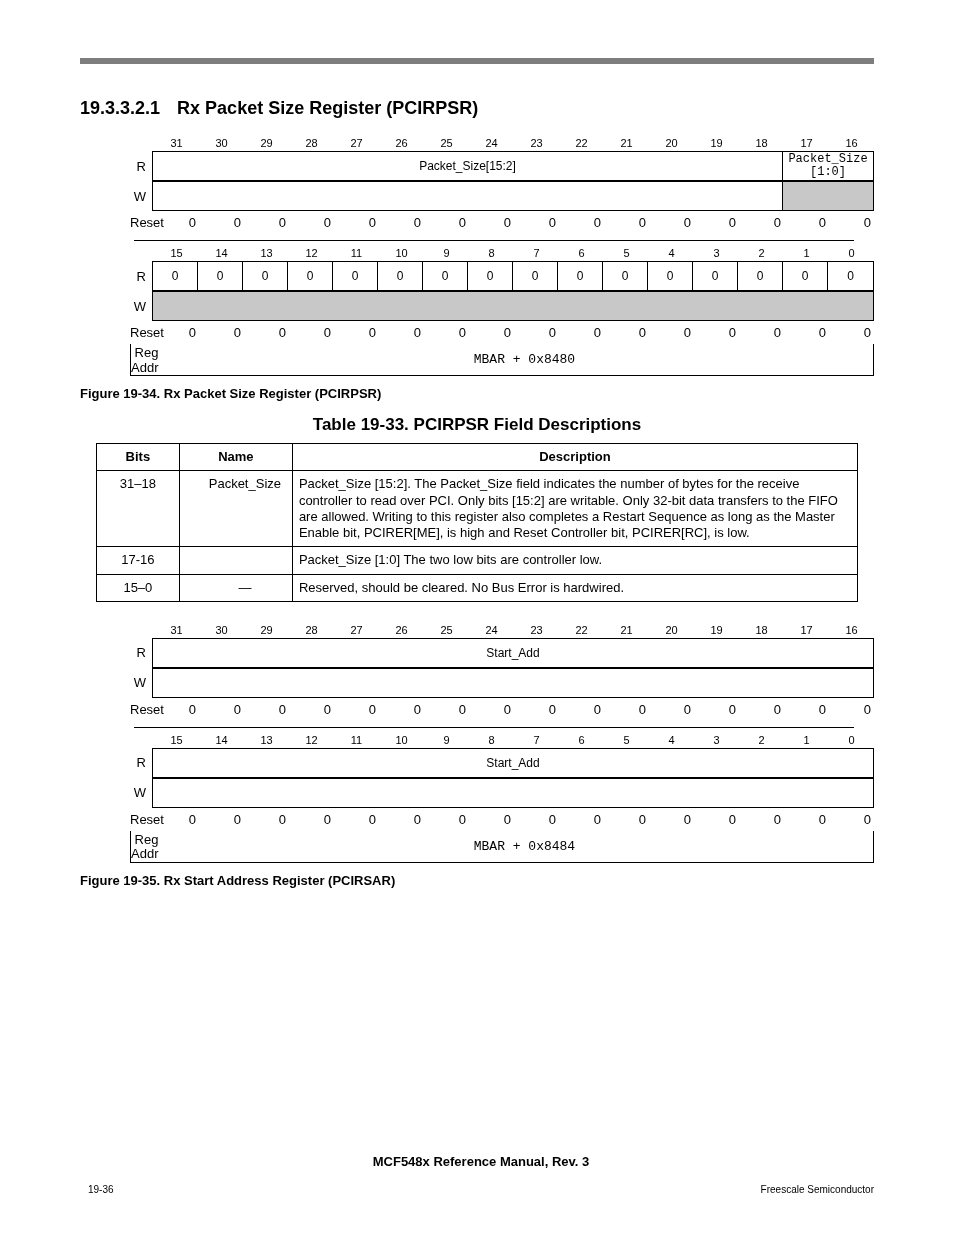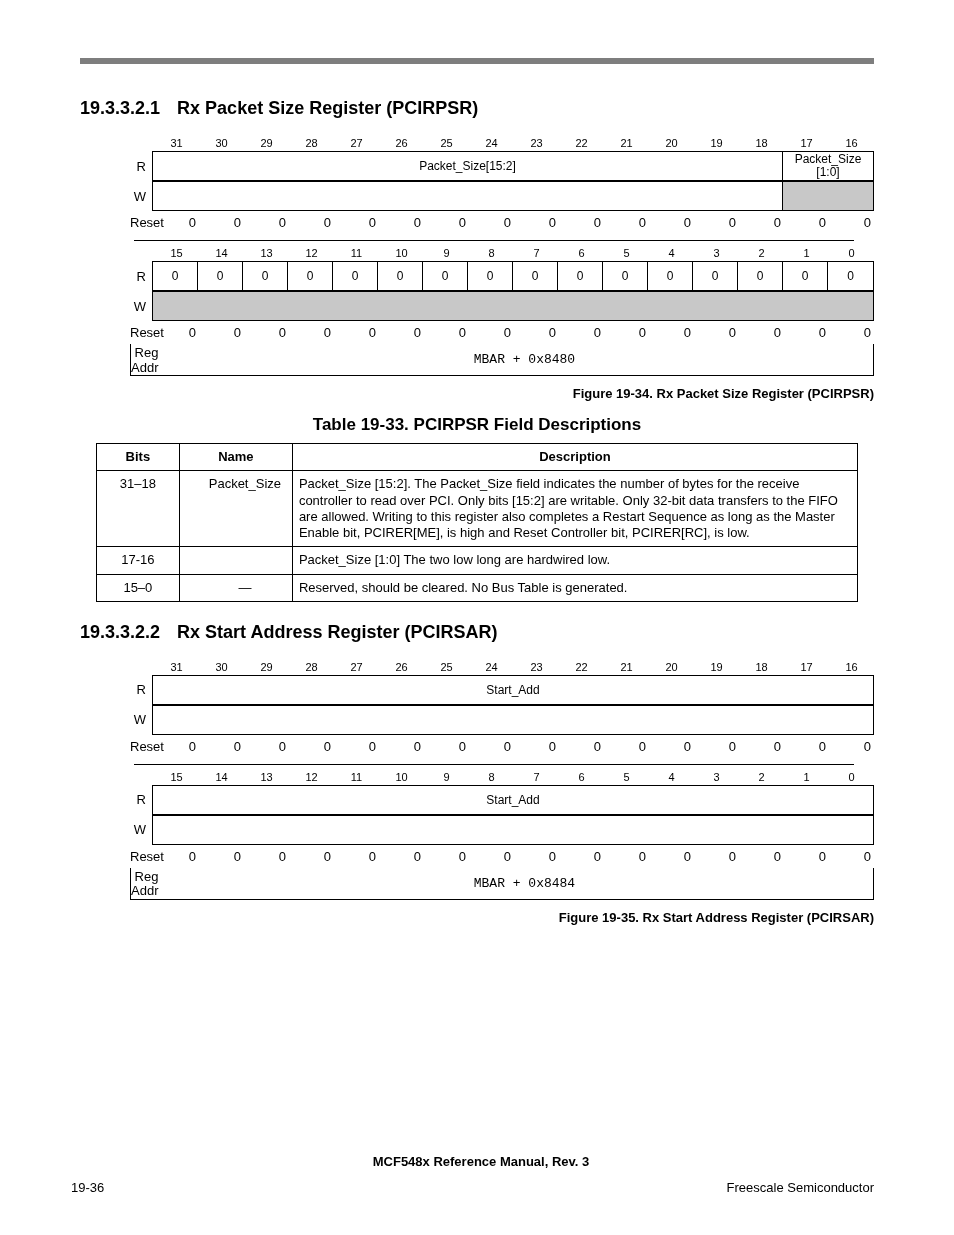--- a/index.html
+++ b/index.html
@@ -58,21 +58,21 @@
   .bitnum .c { font-size:11px; padding:2px 0; }
   .field-row .cells { border: 1px solid #000; }
   .field-row .c { border-right: 1px solid #000; height: 28px; display:flex; align-items:center; justify-content:center;}
   .field-row .c:last-child { border-right: none; }
   .shade { background: #c8c8c8; }
   .reset .c, .val .c { font-size: 13px; }
   .addr .cells { grid-template-columns: 720px; }
   .addr .c { font-size: 13px; font-family: Liberation Mono, monospace; }
   .hrule { border-top: 1px solid #000; margin: 6px 0 4px 54px; width: 720px; }
 
-  .fig-caption { text-align: right; font-weight: bold; font-size: 13px; margin: 10px 0 14px 0; }
+  .fig-caption { text-align: left; font-weight: bold; font-size: 13px; margin: 10px 0 14px 0; }
   .tab-caption  { text-align: center; font-weight: bold; font-size: 17px; margin: 0 0 8px 0; }
 
   
   table.fd {
     border-collapse: collapse;
     width: 96%;
     margin: 0 auto 20px auto;
     font-size: 13px;
   }
   table.fd th, table.fd td {
@@ -90,24 +90,24 @@
   .footer-doc {
     position: absolute;
     left: 8px; right: 0;
     bottom: 66px;
     text-align: center;
     font-weight: bold;
     font-size: 13px;
   }
   .footer-row {
     position: absolute;
-    left: 71px; right: 80px;
+    left: 88px; right: 80px;
     bottom: 40px;
     display:flex; justify-content:space-between;
-    font-size: 13px;
+    font-size: 10px;
   }
 </style>
 </head>
 <body>
 
 <div class="page">
   <div class="top-rule"></div>
 
   <h2>
     <span class="sec-num">19.3.3.2.1</span>
@@ -133,21 +133,21 @@
           <div class="c">19</div>
           <div class="c">18</div>
           <div class="c">17</div>
           <div class="c">16</div>
       </div>
     </div>
     <div class="reg-row field-row">
       <div class="row-label">R</div>
       <div class="cells">
         <div class="c" style="grid-column: span 14">Packet_Size[15:2]</div>
-        <div class="c" style="grid-column: span 2; line-height:1.05;">Packet_Size [1:0]</div>
+        <div class="c" style="grid-column: span 2; line-height:1.05;font-family:Liberation Mono, monospace;">Packet_Size [1:0]</div>
       </div>
     </div>
     <div class="reg-row field-row">
       <div class="row-label">W</div>
       <div class="cells">
         <div class="c" style="grid-column: span 14;border-right:1px solid #000;"></div>
         <div class="c shade" style="grid-column: span 2"></div>
       </div>
     </div>
     <div class="reg-row reset">
@@ -267,34 +267,30 @@
     </thead>
     <tbody>
       <tr>
         <td class="bits">31–18</td>
         <td class="name">Packet_Size</td>
         <td>Packet_Size [15:2]. The Packet_Size field indicates the number of bytes for the receive controller to read over PCI. Only bits [15:2] are writable. Only 32-bit data transfers to the FIFO are allowed. Writing to this register also completes a Restart Sequence as long as the Master Enable bit, PCIRER[ME], is high and Reset Controller bit, PCIRER[RC], is low.</td>
       </tr>
       <tr>
         <td class="bits">17-16</td>
         <td class="name"></td>
-        <td>Packet_Size [1:0] The two low long are hardwired low.</td>
+        <td>Packet_Size [1:0] The two low bits are controller low.</td>
       </tr>
       <tr>
         <td class="bits">15–0</td>
         <td class="name">—</td>
-        <td>Reserved, should be cleared. No Bus Table is generated.</td>
+        <td>Reserved, should be cleared. No Bus Error is hardwired.</td>
       </tr>
     </tbody>
   </table>
 
-  <h2>
-    <span class="sec-num">19.3.3.2.2</span>
-    <span>Rx Start Address Register (PCIRSAR)</span>
-  </h2>
 
   <div class="reg-wrap">
     <div class="reg-row bitnum">
       <div class="row-label"></div>
       <div class="cells">
         <div class="c">31</div>
           <div class="c">30</div>
           <div class="c">29</div>
           <div class="c">28</div>
           <div class="c">27</div>

